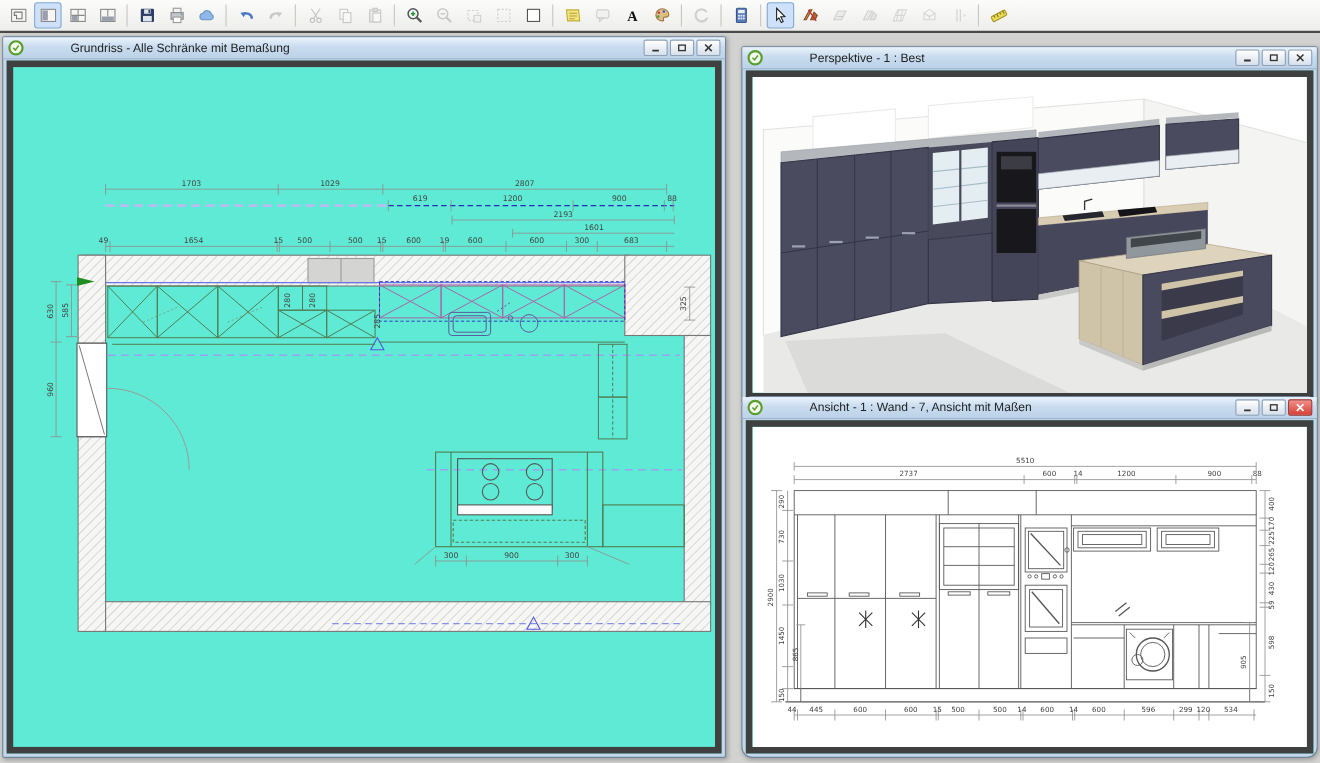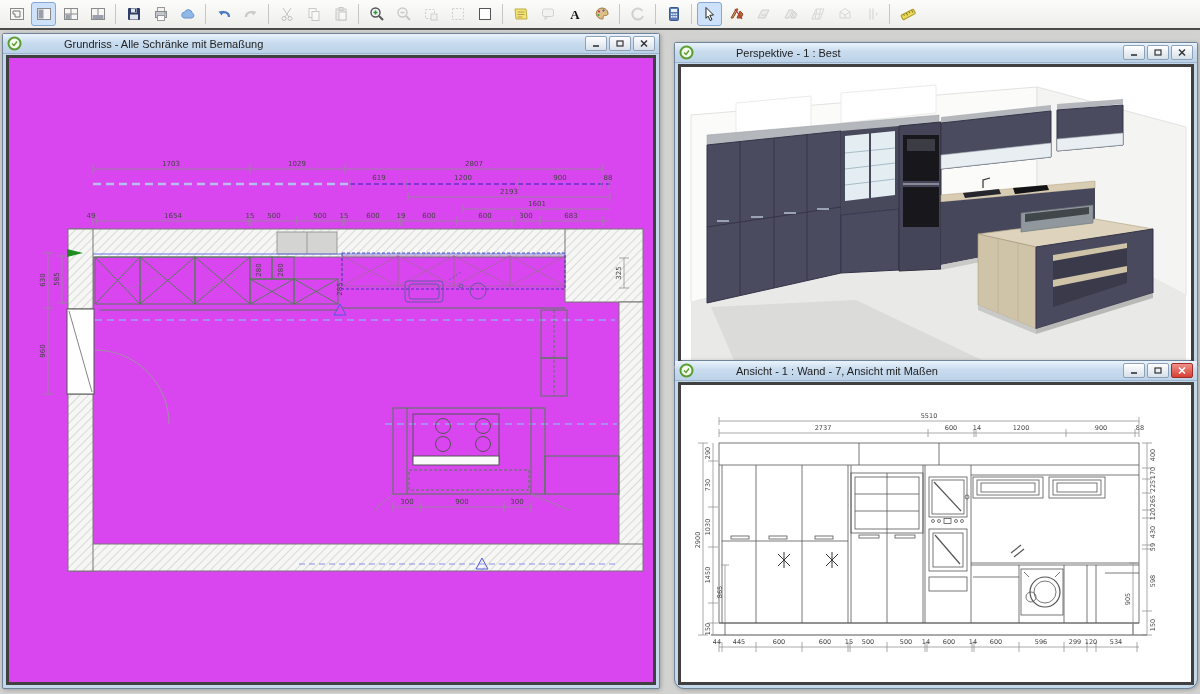--- a/index.html
+++ b/index.html
@@ -22,21 +22,21 @@
   .titlebar { height:20px; display:flex; align-items:center; padding:0 4px;
     background:linear-gradient(#eaf3fc,#c9dcef 45%,#bcd2e8);
     border-bottom:1px solid #9db4cc;gap:37px; }
   .titlebar .ticon { width:15px; height:15px; margin-right:5px; flex:0 0 auto; }
   .titlebar .ttext { font-size:11px; color:#222; white-space:nowrap; overflow:hidden; }
   .wbtns { margin-left:auto; display:flex; gap:2px; }
   .wbtn { width:22px; height:15px; border:1px solid #8fa2b8; border-radius:2px;
     background:linear-gradient(#ffffff,#d7e0ea); display:flex; align-items:center; justify-content:center; }
   .wbtn.close-red { background:linear-gradient(#f0918a,#d83f33); border-color:#9c2f26; }
   .wcontent { position:absolute; left:3px; right:3px; bottom:3px; top:21px;
-    background:#d946ef; border:3px solid #404040; overflow:hidden; }
+    background:#5eead4; border:6px solid #404040; overflow:hidden; }
 
   svg text { font-family:"DejaVu Sans", sans-serif; }
   .dimt { font-size:7px; fill:#444; }
   .dimt2 { font-size:6.5px; fill:#444; }
   .dimline { stroke:#8f8f8f; stroke-width:.75; fill:none; }
   .thin { stroke:#555; stroke-width:.8; fill:none; }
 </style>
 </head>
 <body>
 

